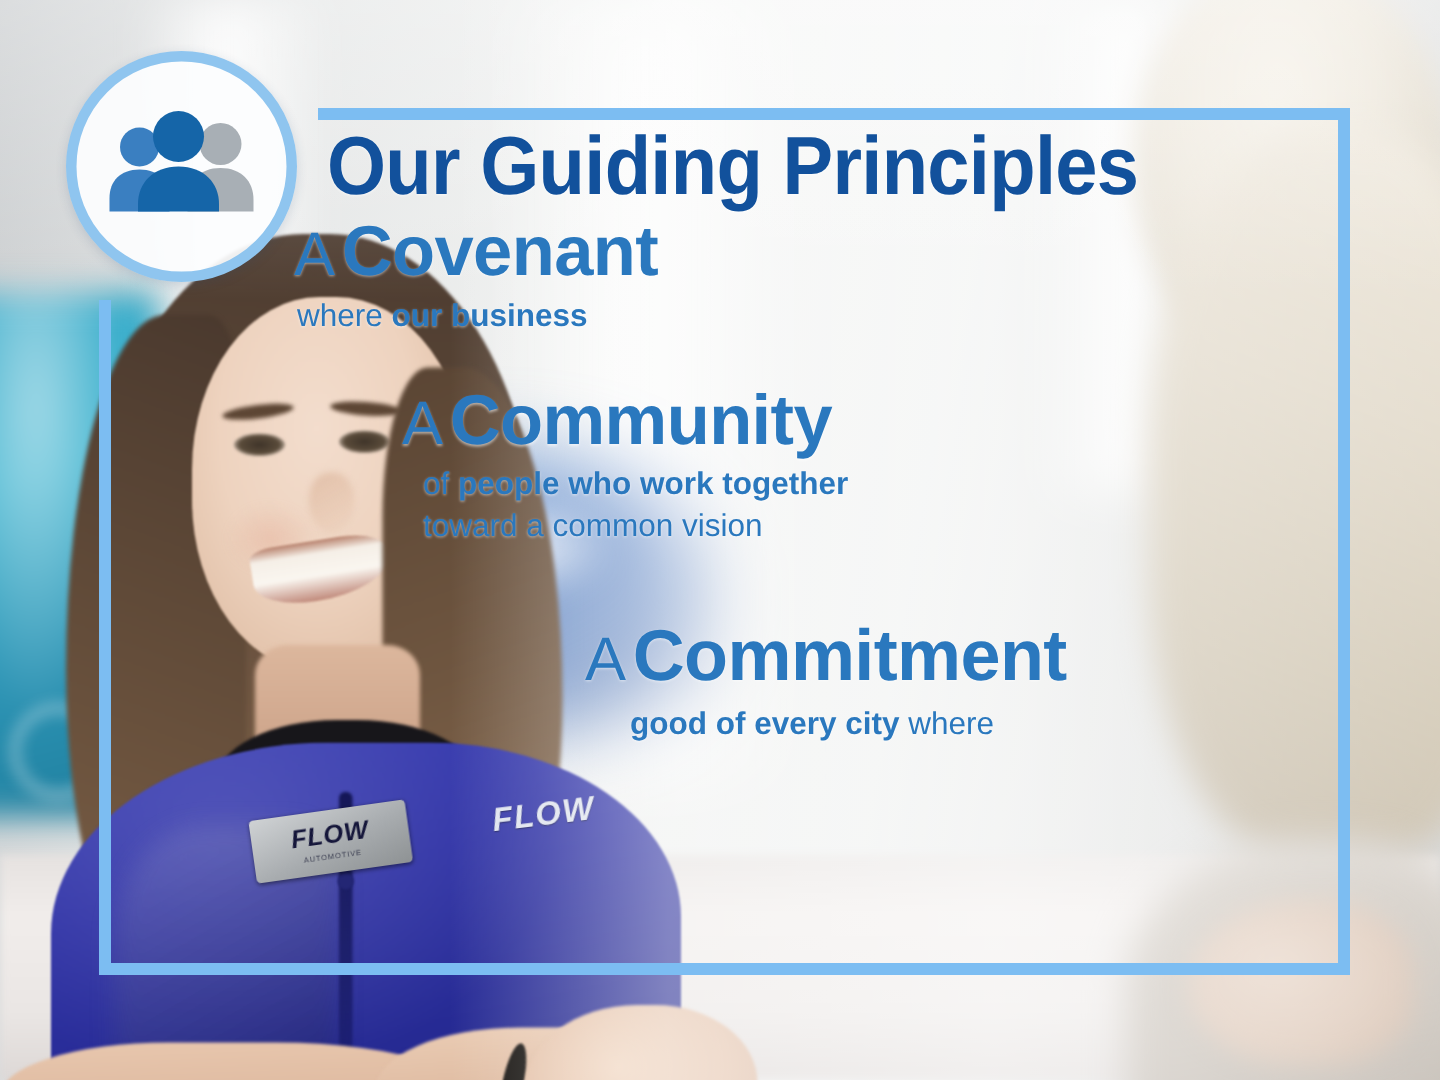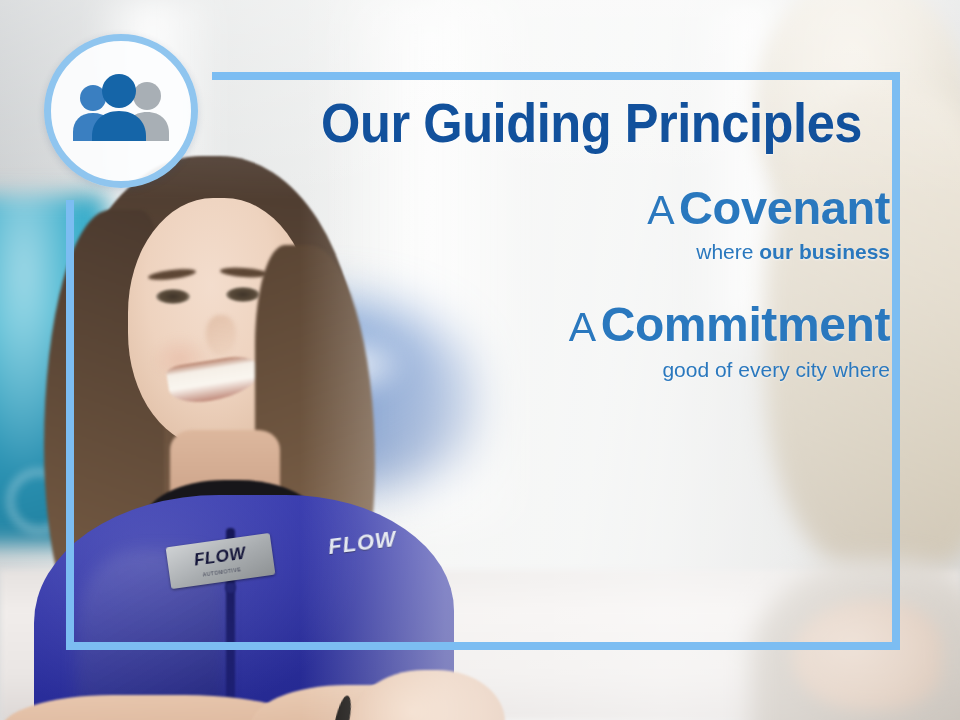--- a/index.html
+++ b/index.html
@@ -278,22 +278,22 @@
     border-radius:50%;
     background:rgba(252,253,254,.93);
     border:7px solid #8fc5ef;
     display:flex; align-items:center; justify-content:center;
     box-shadow:0 2px 7px rgba(40,70,110,.17);
   }
   .badge-circle svg { display:block; }
 
   
   .content {
-    position:absolute; left:190px; top:95px; width:700px;
-    text-align:right;
+    position:absolute; left:190px; top:82px; width:700px;
+    text-align:left;
   }
 
   .title {
     font-size:55px;
     font-weight:bold;
     color:#12519C;
     letter-spacing:-.5px;
     line-height:1.02;
     transform:scaleX(.92);
     text-shadow:0 1px 2px rgba(255,255,255,.65);
@@ -314,29 +314,29 @@
   .p-sub {
     color:#2A78BE;
     font-size:21px;
     line-height:1.32;
     margin-top:5px;
     text-shadow:0 1px 2px rgba(255,255,255,.55);
   }
   .p-sub .reg { font-weight:400; }
 
   
-  .pr-1 { margin-top:32px; }
+  .pr-1 { margin-top:4px; }
   .pr-1 .p-head { padding-left:6px; }
   .pr-1 .p-sub  { padding-left:8px; }
 
   .pr-2 { margin-top:30px; }
   .pr-2 .p-head { padding-left:78px; }
   .pr-2 .p-sub  { padding-left:92px; }
 
-  .pr-3 { margin-top:34px; }
+  .pr-3 { margin-top:48px; }
   .pr-3 .p-head { padding-left:200px; }
   .pr-3 .p-sub  { padding-left:230px; }
   .pr-3 .p-head .word { font-size:48px; }
 </style>
 </head>
 <body>
 
 <div class="stage">
 
   <div class="photo">
@@ -420,25 +420,35 @@
     <div class="principle pr-1">
       <div class="p-head">
         <span class="lead">A</span>
         <span class="word">Covenant</span>
       </div>
       <div class="p-sub">
         <div><span class="reg">where </span><span class="" style="font-weight: bold;">our business</span></div>
       </div>
     </div>
 
+    <div class="principle pr-2">
+      <div class="p-head">
+        <span class="lead">A</span>
+        <span class="word">Community</span>
+      </div>
+      <div class="p-sub">
+        <div><span class="reg">of </span><span class="" style="font-weight: bold;">people who work together</span></div>
+        <div><span class="reg">toward a common vision</span></div>
+      </div>
+    </div>
 
     <div class="principle pr-3">
       <div class="p-head">
         <span class="lead">A</span>
         <span class="word">Commitment</span>
       </div>
       <div class="p-sub">
-        <div><span class="" style="font-weight: normal;">good of every city</span><span class="reg"> where</span></div>
+        <div><span class="" style="font-weight: bold;">good of every city</span><span class="reg"> where</span></div>
       </div>
     </div>
 
   </div>
 </div>
 
 </body></html>

